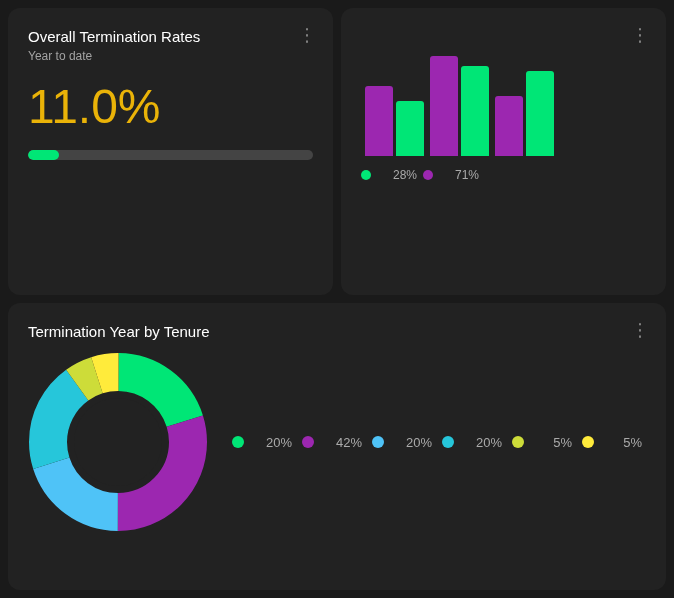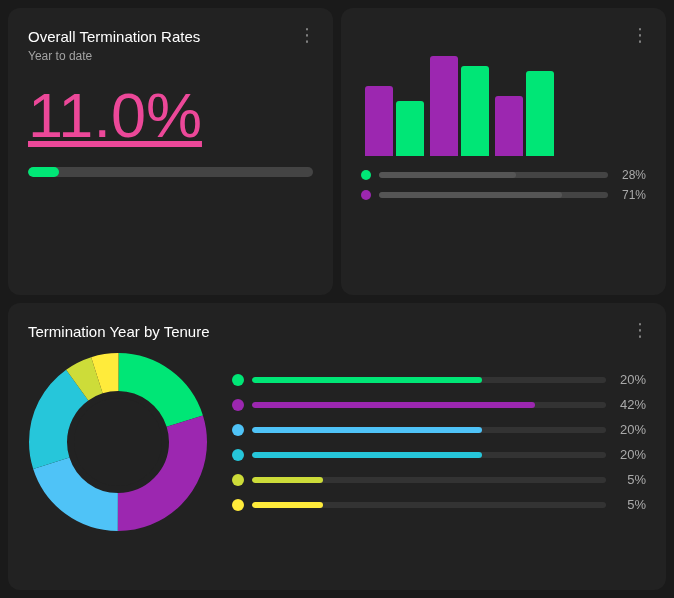--- a/index.html
+++ b/index.html
@@ -38,25 +38,24 @@
       top: 16px;
       right: 16px;
       color: #888888;
       font-size: 18px;
       cursor: pointer;
       letter-spacing: 1px;
     }
     
     .card-1 {}
     .big-rate {
-      color: #ec4899;
-      font-size: 63px;
+      color: #eab308;
+      font-size: 48px;
       font-weight: 300;
       margin: 16px 0 16px 0;
-      text-decoration: underline;
     }
     .progress-bar-container {
       width: 100%;
       height: 10px;
       background: #444444;
       border-radius: 5px;
       overflow: hidden;
       margin-top: 8px;
     }
     .progress-bar-fill {
@@ -82,21 +81,21 @@
     }
     .bar {
       width: 28px;
       border-radius: 3px 3px 0 0;
     }
     .bar-purple { background: #9c27b0; }
     .bar-green { background: #00e676; }
 
     .chart-legend {
       display: flex;
-      flex-direction: column;
+      flex-direction: row;
       gap: 6px;
     }
     .legend-item {
       display: flex;
       align-items: center;
       gap: 8px;
     }
     .legend-dot {
       width: 10px;
       height: 10px;
@@ -138,21 +137,20 @@
       height: 180px;
       flex-shrink: 0;
     }
     .donut-svg {
       width: 180px;
       height: 180px;
     }
     .tenure-legend {
       flex: 1;
       display: flex;
-      flex-direction: column;
       gap: 10px;
     }
     .tenure-legend-item {
       display: flex;
       align-items: center;
       gap: 8px;
     }
     .tenure-dot {
       width: 12px;
       height: 12px;

